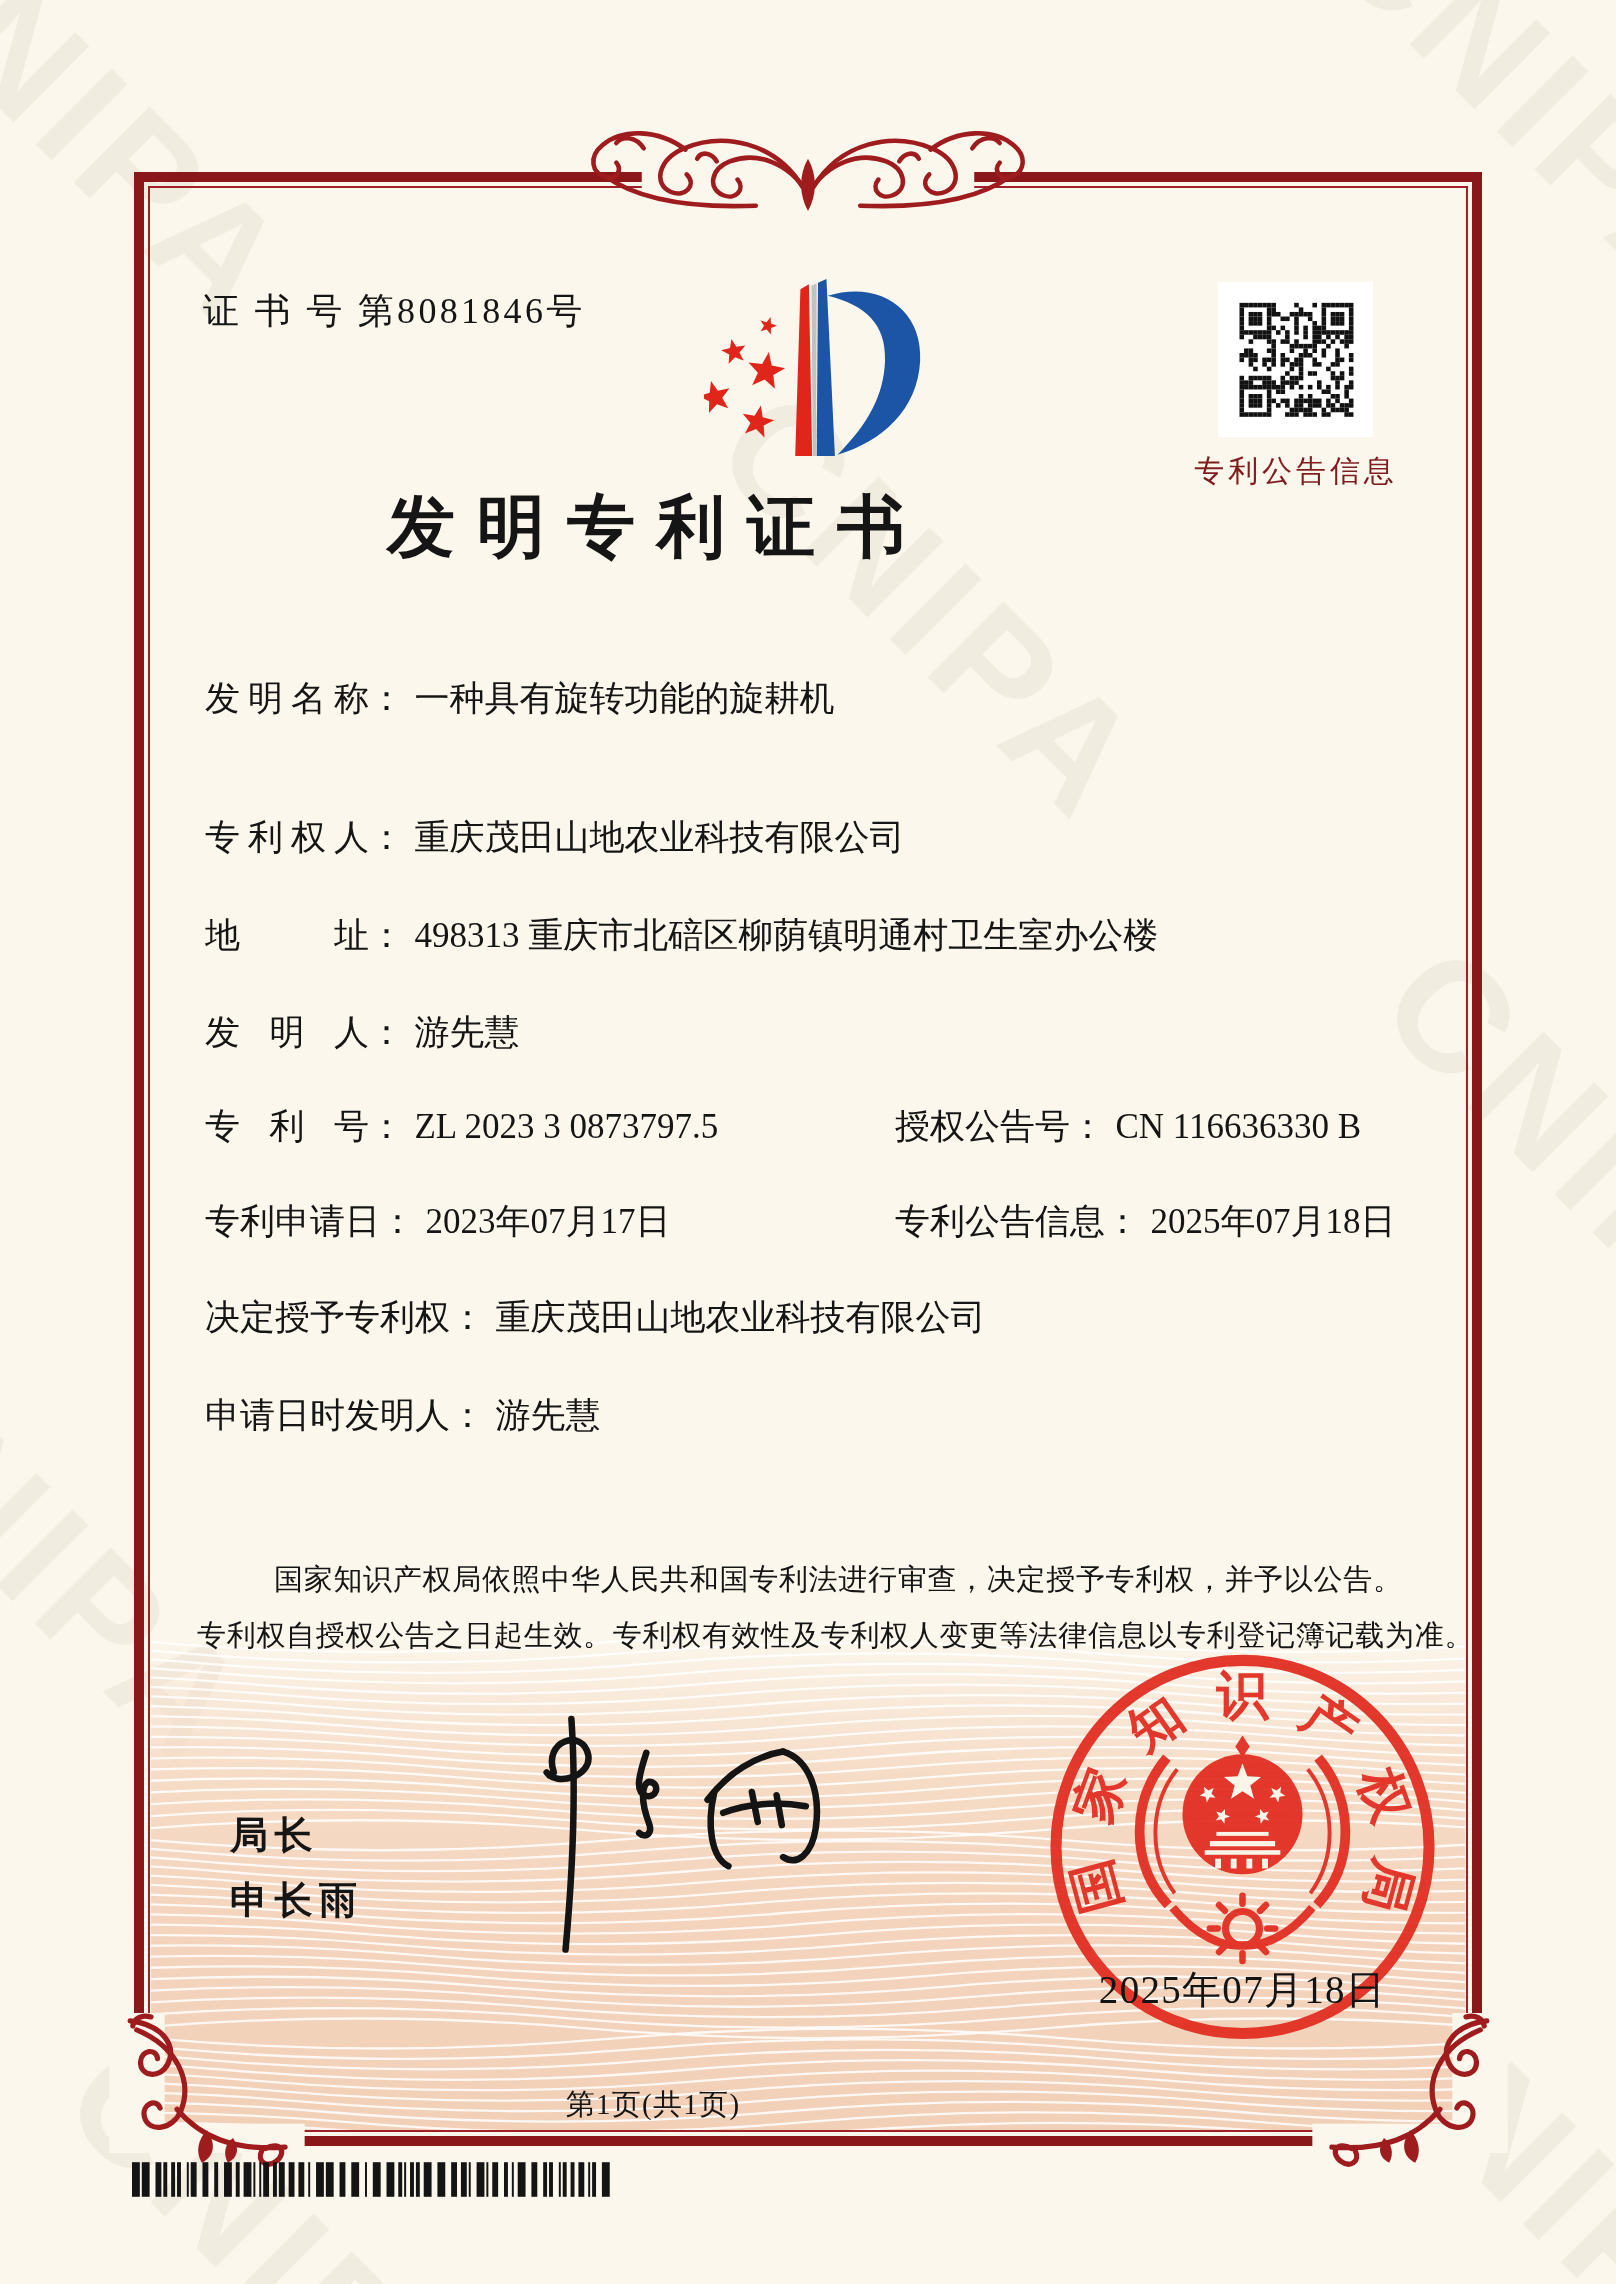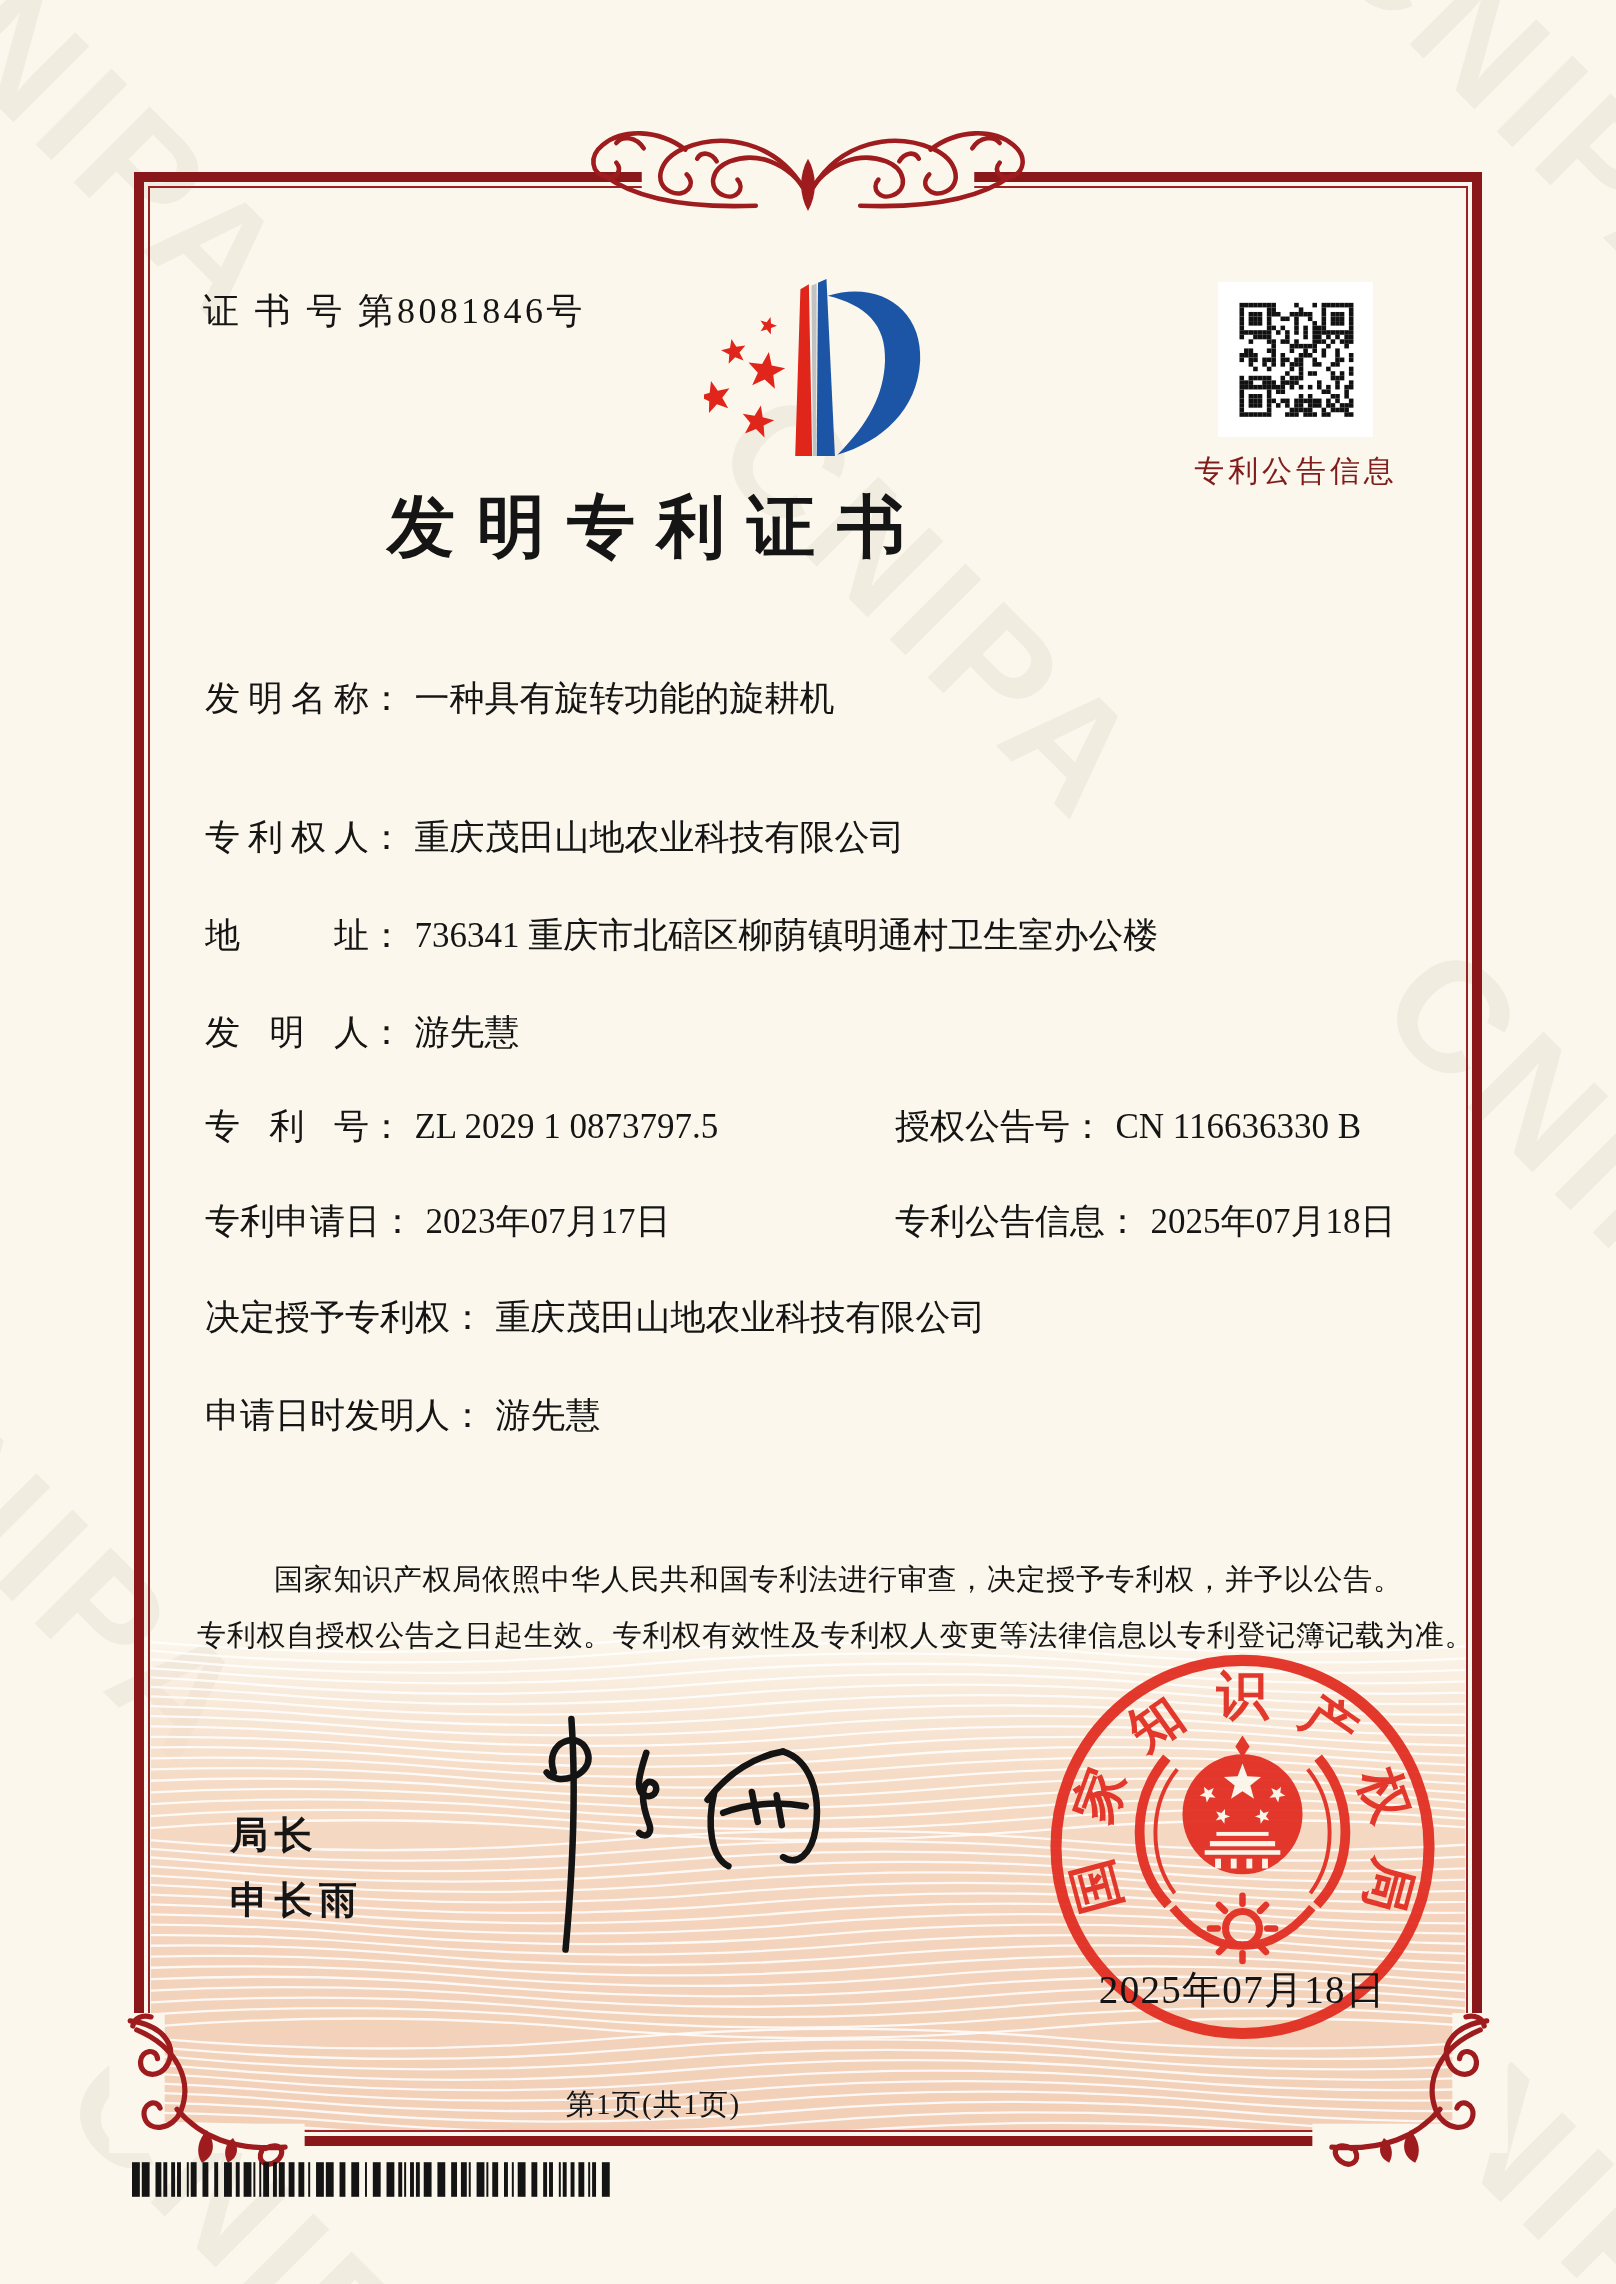--- a/index.html
+++ b/index.html
@@ -522,27 +522,27 @@
 
 <div class="abs title">发明专利证书</div>
 
 <div class="row" style="left:205px;top:675px;">
   <span class="lab j">发明名称</span><span>：</span><span class="val">一种具有旋转功能的旋耕机</span>
 </div>
 <div class="row" style="left:205px;top:814px;">
   <span class="lab j">专利权人</span><span>：</span><span class="val">重庆茂田山地农业科技有限公司</span>
 </div>
 <div class="row" style="left:205px;top:912px;">
-  <span class="lab j">地址</span><span>：</span><span class="val">736341 重庆市北碚区柳荫镇明通村卫生室办公楼</span>
+  <span class="lab j">地址</span><span>：</span><span class="val">498313 重庆市北碚区柳荫镇明通村卫生室办公楼</span>
 </div>
 <div class="row" style="left:205px;top:1009px;">
   <span class="lab j">发明人</span><span>：</span><span class="val">游先慧</span>
 </div>
 <div class="row" style="left:205px;top:1103px;">
-  <span class="lab j">专利号</span><span>：</span><span class="val">ZL 2029 1 0873797.5</span>
+  <span class="lab j">专利号</span><span>：</span><span class="val">ZL 2023 3 0873797.5</span>
 </div>
 <div class="row" style="left:895px;top:1103px;">
   <span class="lab">授权公告号</span><span>：</span><span class="val">CN 116636330 B</span>
 </div>
 <div class="row" style="left:205px;top:1198px;">
   <span class="lab">专利申请日</span><span>：</span><span class="val">2023年07月17日</span>
 </div>
 <div class="row" style="left:895px;top:1198px;">
   <span class="lab">专利公告信息</span><span>：</span><span class="val">2025年07月18日</span>
 </div>

